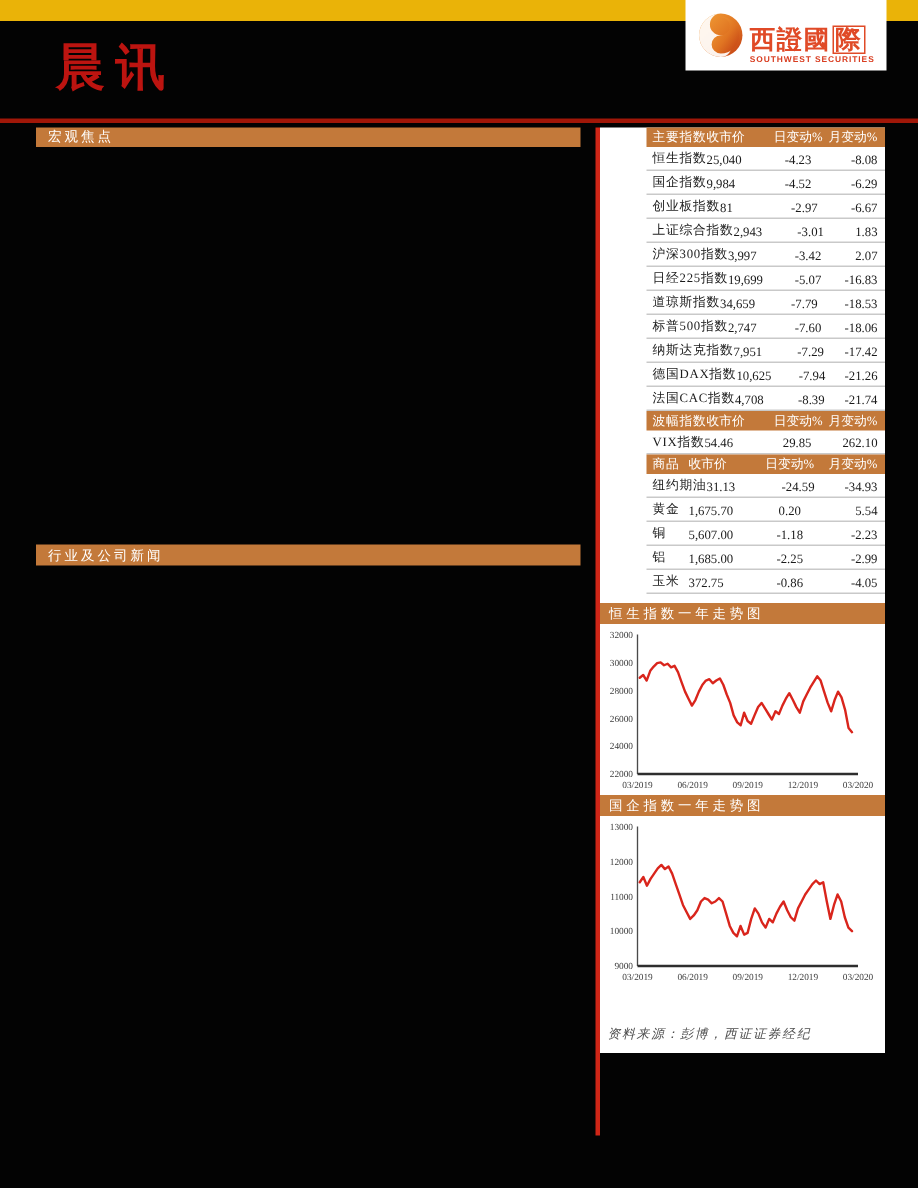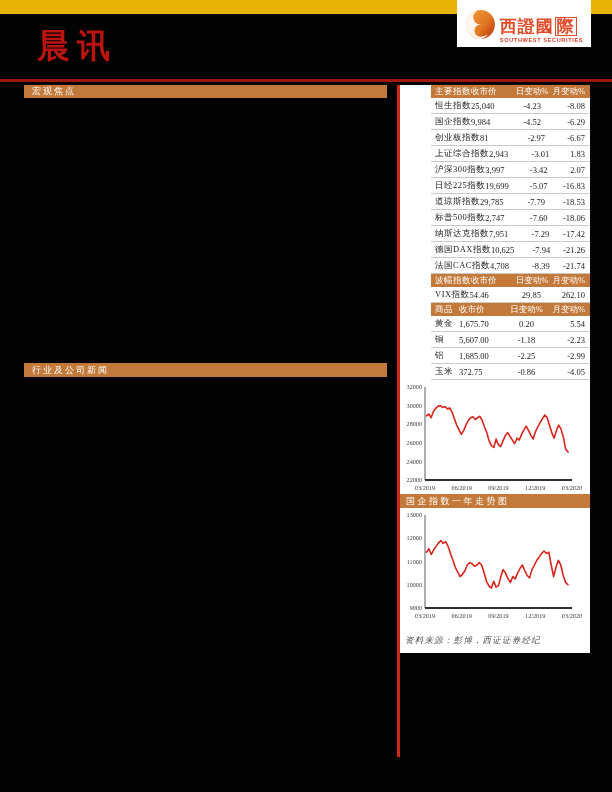--- a/index.html
+++ b/index.html
@@ -37,21 +37,21 @@
   .c-close{width:48px;text-align:left;white-space:nowrap;}
   .c-day{width:39px;text-align:center;white-space:nowrap;}
   .c-month{width:39px;text-align:right;padding-right:5px;white-space:nowrap;}
 
   .chart-header{height:14px;background:#c3793a;color:#ffffff;font-size:9px;letter-spacing:2.5px;
                 display:flex;align-items:center;padding-left:6px;box-sizing:border-box;}
   .chart-header.first{margin-top:6px;}
   .chart-svg{display:block;width:190px;height:114px;}
   svg text{font-family:"Liberation Serif","DejaVu Serif",serif;}
 
-  .source-note{margin-top:13px;padding-left:5px;font-size:8.5px;font-style:italic;
+  .source-note{margin-top:26px;padding-left:5px;font-size:8.5px;font-style:italic;
                color:#4d4d4d;letter-spacing:1.2px;}
 </style>
 </head>
 <body>
 
 <div class="page">
   <div class="black-bg"></div>
 
   <div class="logo-box">
     <span>
@@ -128,21 +128,21 @@
           <span class="c-month">2.07</span>
         </div>
         <div class="trow">
           <span class="c-name">日经225指数</span>
           <span class="c-close">19,699</span>
           <span class="c-day">-5.07</span>
           <span class="c-month">-16.83</span>
         </div>
         <div class="trow">
           <span class="c-name">道琼斯指数</span>
-          <span class="c-close">29,785</span>
+          <span class="c-close">34,659</span>
           <span class="c-day">-7.79</span>
           <span class="c-month">-18.53</span>
         </div>
         <div class="trow">
           <span class="c-name">标普500指数</span>
           <span class="c-close">2,747</span>
           <span class="c-day">-7.60</span>
           <span class="c-month">-18.06</span>
         </div>
         <div class="trow">
@@ -175,20 +175,26 @@
           <span class="c-day">29.85</span>
           <span class="c-month">262.10</span>
         </div>
         <div class="trow thead">
           <span class="c-name">商品</span>
           <span class="c-close">收市价</span>
           <span class="c-day">日变动%</span>
           <span class="c-month">月变动%</span>
         </div>
         <div class="trow">
+          <span class="c-name">纽约期油</span>
+          <span class="c-close">31.13</span>
+          <span class="c-day">-24.59</span>
+          <span class="c-month">-34.93</span>
+        </div>
+        <div class="trow">
           <span class="c-name">黄金</span>
           <span class="c-close">1,675.70</span>
           <span class="c-day">0.20</span>
           <span class="c-month">5.54</span>
         </div>
         <div class="trow">
           <span class="c-name">铜</span>
           <span class="c-close">5,607.00</span>
           <span class="c-day">-1.18</span>
           <span class="c-month">-2.23</span>
@@ -200,20 +206,21 @@
           <span class="c-month">-2.99</span>
         </div>
         <div class="trow">
           <span class="c-name">玉米</span>
           <span class="c-close">372.75</span>
           <span class="c-day">-0.86</span>
           <span class="c-month">-4.05</span>
         </div>
       </div>
 
+    <div class="chart-header first">恒生指数一年走势图</div>
     <svg class="chart-svg" viewBox="0 0 190 114">
         <text x="22" y="102.2" text-anchor="end" font-size="6.2" fill="#3c3c3c">22000</text>
         <text x="22" y="83.60000000000001" text-anchor="end" font-size="6.2" fill="#3c3c3c">24000</text>
         <text x="22" y="65" text-anchor="end" font-size="6.2" fill="#3c3c3c">26000</text>
         <text x="22" y="46.400000000000006" text-anchor="end" font-size="6.2" fill="#3c3c3c">28000</text>
         <text x="22" y="27.8" text-anchor="end" font-size="6.2" fill="#3c3c3c">30000</text>
         <text x="22" y="9.2" text-anchor="end" font-size="6.2" fill="#3c3c3c">32000</text>
         <text x="25" y="109.5" text-anchor="middle" font-size="6.2" fill="#3c3c3c">03/2019</text>
         <text x="61.75" y="109.5" text-anchor="middle" font-size="6.2" fill="#3c3c3c">06/2019</text>
         <text x="98.5" y="109.5" text-anchor="middle" font-size="6.2" fill="#3c3c3c">09/2019</text>

